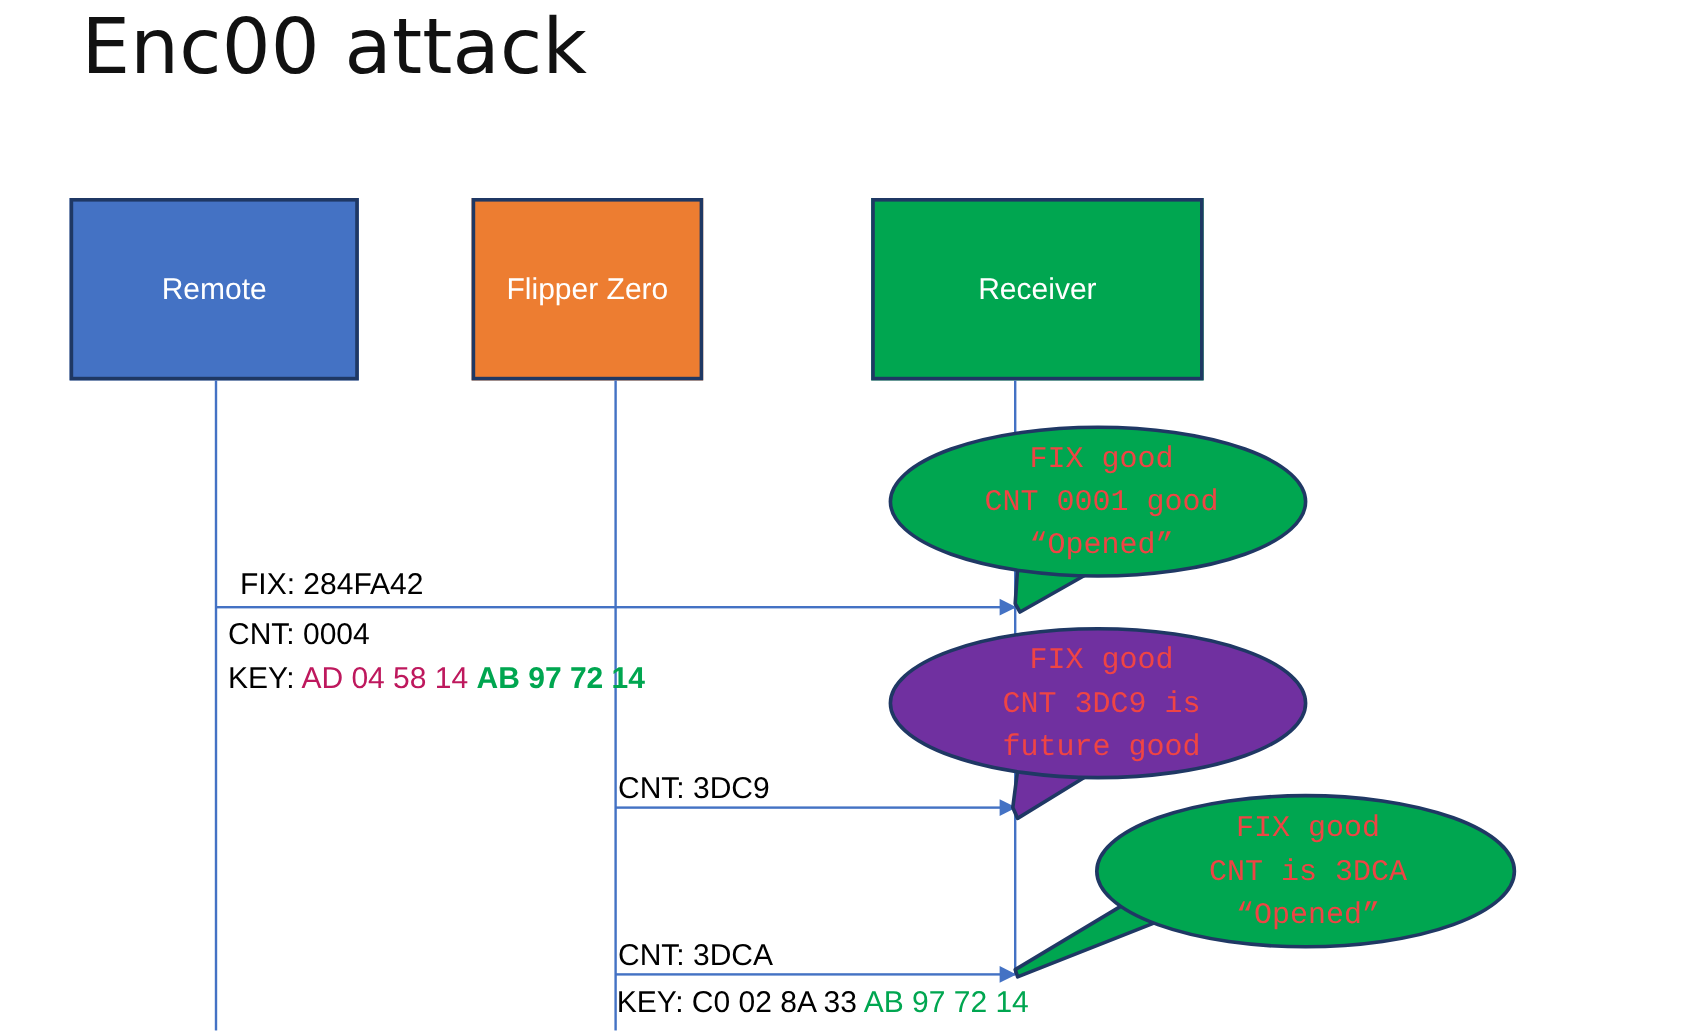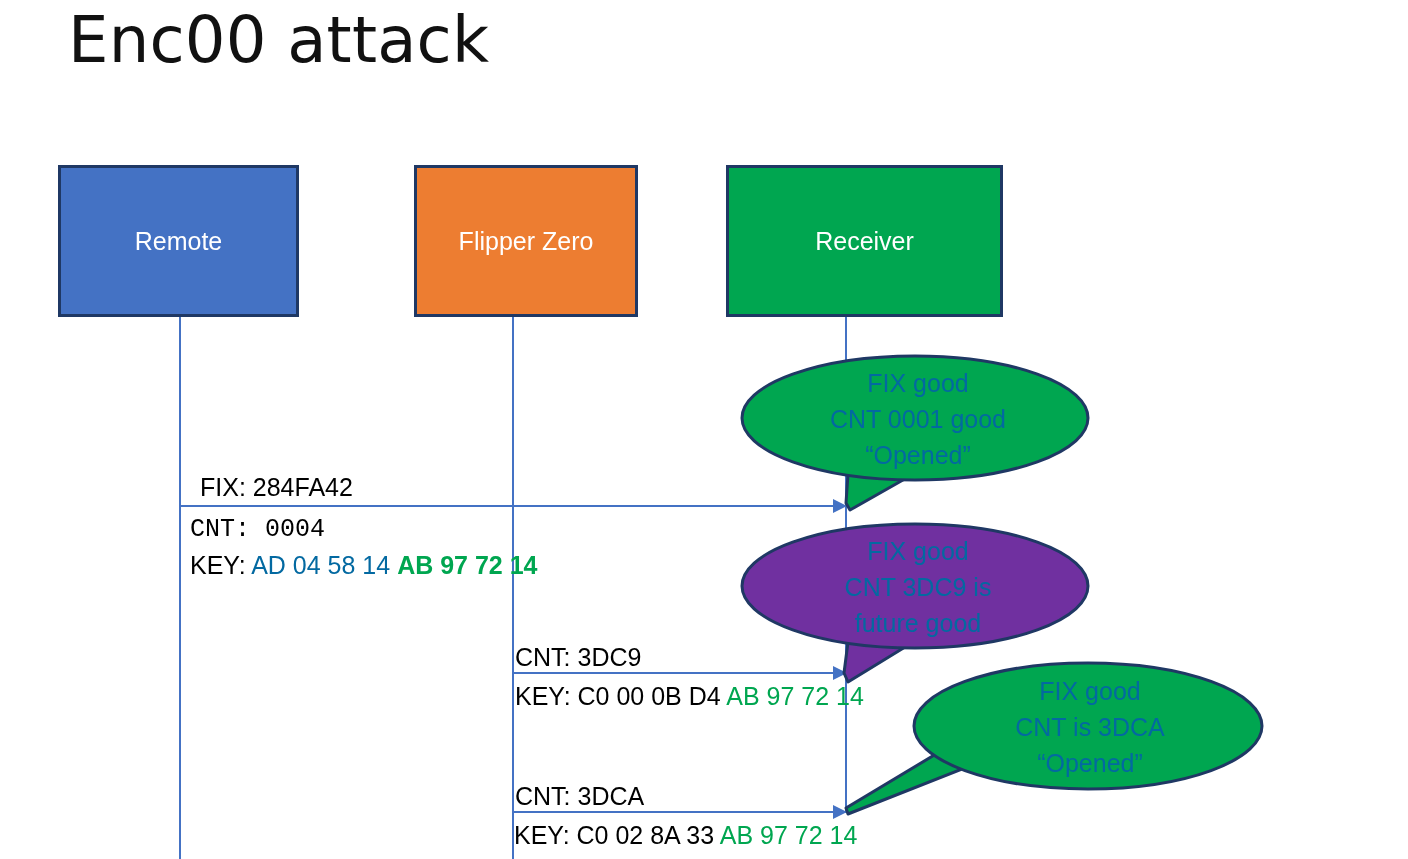--- a/index.html
+++ b/index.html
@@ -68,77 +68,74 @@
   .msg-text {
     position: absolute;
     font-size: 25px;
     line-height: 35px;
     color: #000000;
     font-family: "Liberation Sans", sans-serif;
     white-space: nowrap;
   }
   .k-green { color: #00A650; }
   .k-green-b { color: #00A650; font-weight: bold; }
-  .k-red-b { color: #0369a1; }
+  .k-red-b { color: #be185d; }
 
   .callout {
     position: absolute;
   }
   .callout svg {
     display: block;
     overflow: visible;
   }
   .callout-text {
     position: absolute;
     left: 0;
     right: 17px;
     text-align: center;
-    color: #0369a1;
+    color: #ef4444;
     font-size: 25px;
     line-height: 36px;
-    font-family: Liberation Sans, sans-serif;
+    font-family: Liberation Mono, monospace;
     pointer-events: none;
   }
   .callout-text div { white-space: nowrap; }
 </style>
 </head>
 <body>
 
 <div id="slide">
 
   <div id="title">Enc00 attack</div>
 
   <div class="actor-box" style="left:58px; top:165px; width:241px; height:152px; background:#4472C4;">
     <span class="actor-label">Remote</span>
   </div>
 
-  <div class="actor-box" style="left:414px; top:165px; width:224px; height:152px; background:#ED7D31;">
+  <div class="actor-box" style="left:393px; top:165px; width:193px; height:152px; background:#ED7D31;">
     <span class="actor-label">Flipper Zero</span>
   </div>
 
   <div class="actor-box" style="left:726px; top:165px; width:277px; height:152px; background:#00A650;">
     <span class="actor-label">Receiver</span>
   </div>
 
   <div class="lifeline" style="left:179px; top:317px; height:542px;"></div>
   <div class="lifeline" style="left:512px; top:317px; height:542px;"></div>
   <div class="lifeline" style="left:845px; top:317px; height:494px;"></div>
 
   <div class="msg-text" style="left:200px; top:470px;">FIX: 284FA42</div>
   <div class="msg-arrow" style="left:180px; top:505px; width:666px;"></div>
-  <div class="msg-text" style="left:190px; top:512px;font-family:Liberation Mono, monospace;">CNT: 0004</div>
+  <div class="msg-text" style="left:190px; top:512px;">CNT: 0004</div>
   <div class="msg-text" style="left:190px; top:548px;">
     <span>KEY: </span><span class="k-red-b">AD 04 58 14</span><span> </span><span class="k-green-b">AB 97 72 14</span>
   </div>
 
   <div class="msg-text" style="left:515px; top:640px;">CNT: 3DC9</div>
   <div class="msg-arrow" style="left:513px; top:672px; width:333px;"></div>
-  <div class="msg-text" style="left:515px; top:679px;">
-    <span>KEY: C0 00 0B D4 </span><span class="k-green">AB 97 72 14</span>
-  </div>
 
   <div class="msg-text" style="left:515px; top:779px;">CNT: 3DCA</div>
   <div class="msg-arrow" style="left:513px; top:811px; width:333px;"></div>
   <div class="msg-text" style="left:514px; top:818px;">
     <span>KEY: C0 02 8A 33 </span><span class="k-green">AB 97 72 14</span>
   </div>
 
   <div class="callout" style="left:738px; top:348px;">
     <svg width="360" height="170" viewBox="0 0 360 170">
       <path d="M 110 126 L 108 155 L 112 162 L 172 128 Z" fill="#00A650" stroke="#1F3864" stroke-width="3" stroke-linejoin="round"></path>

